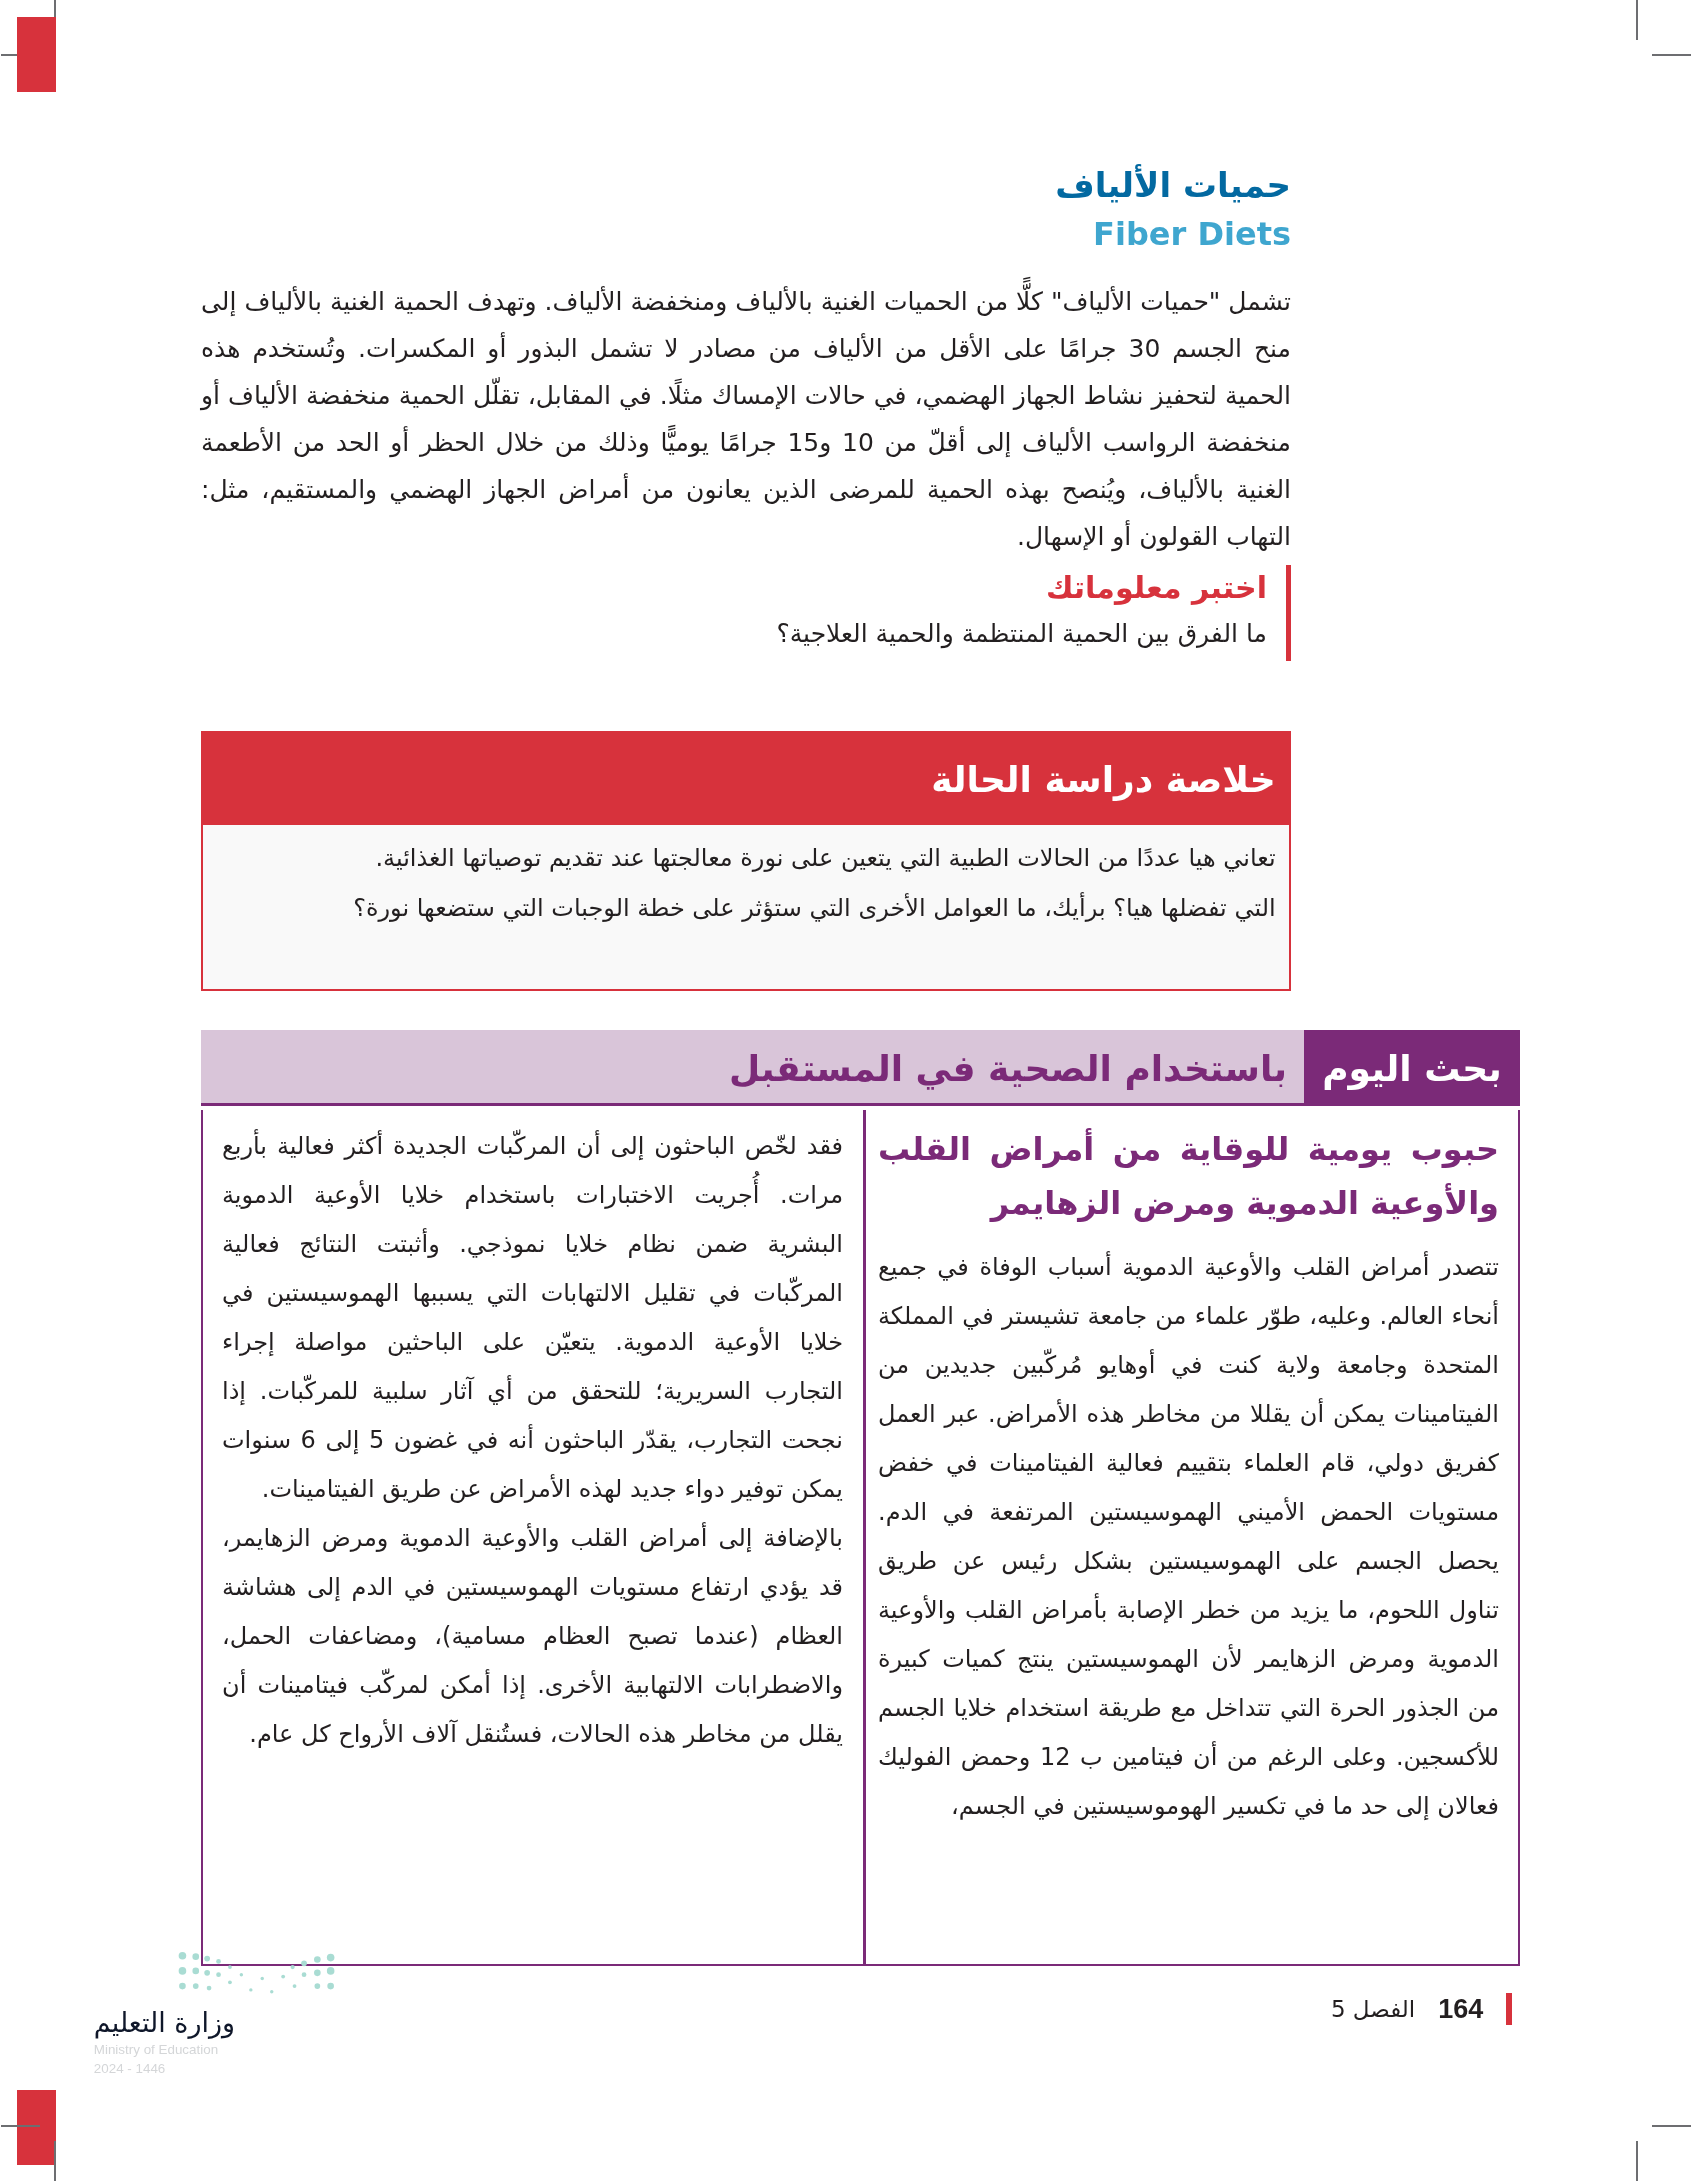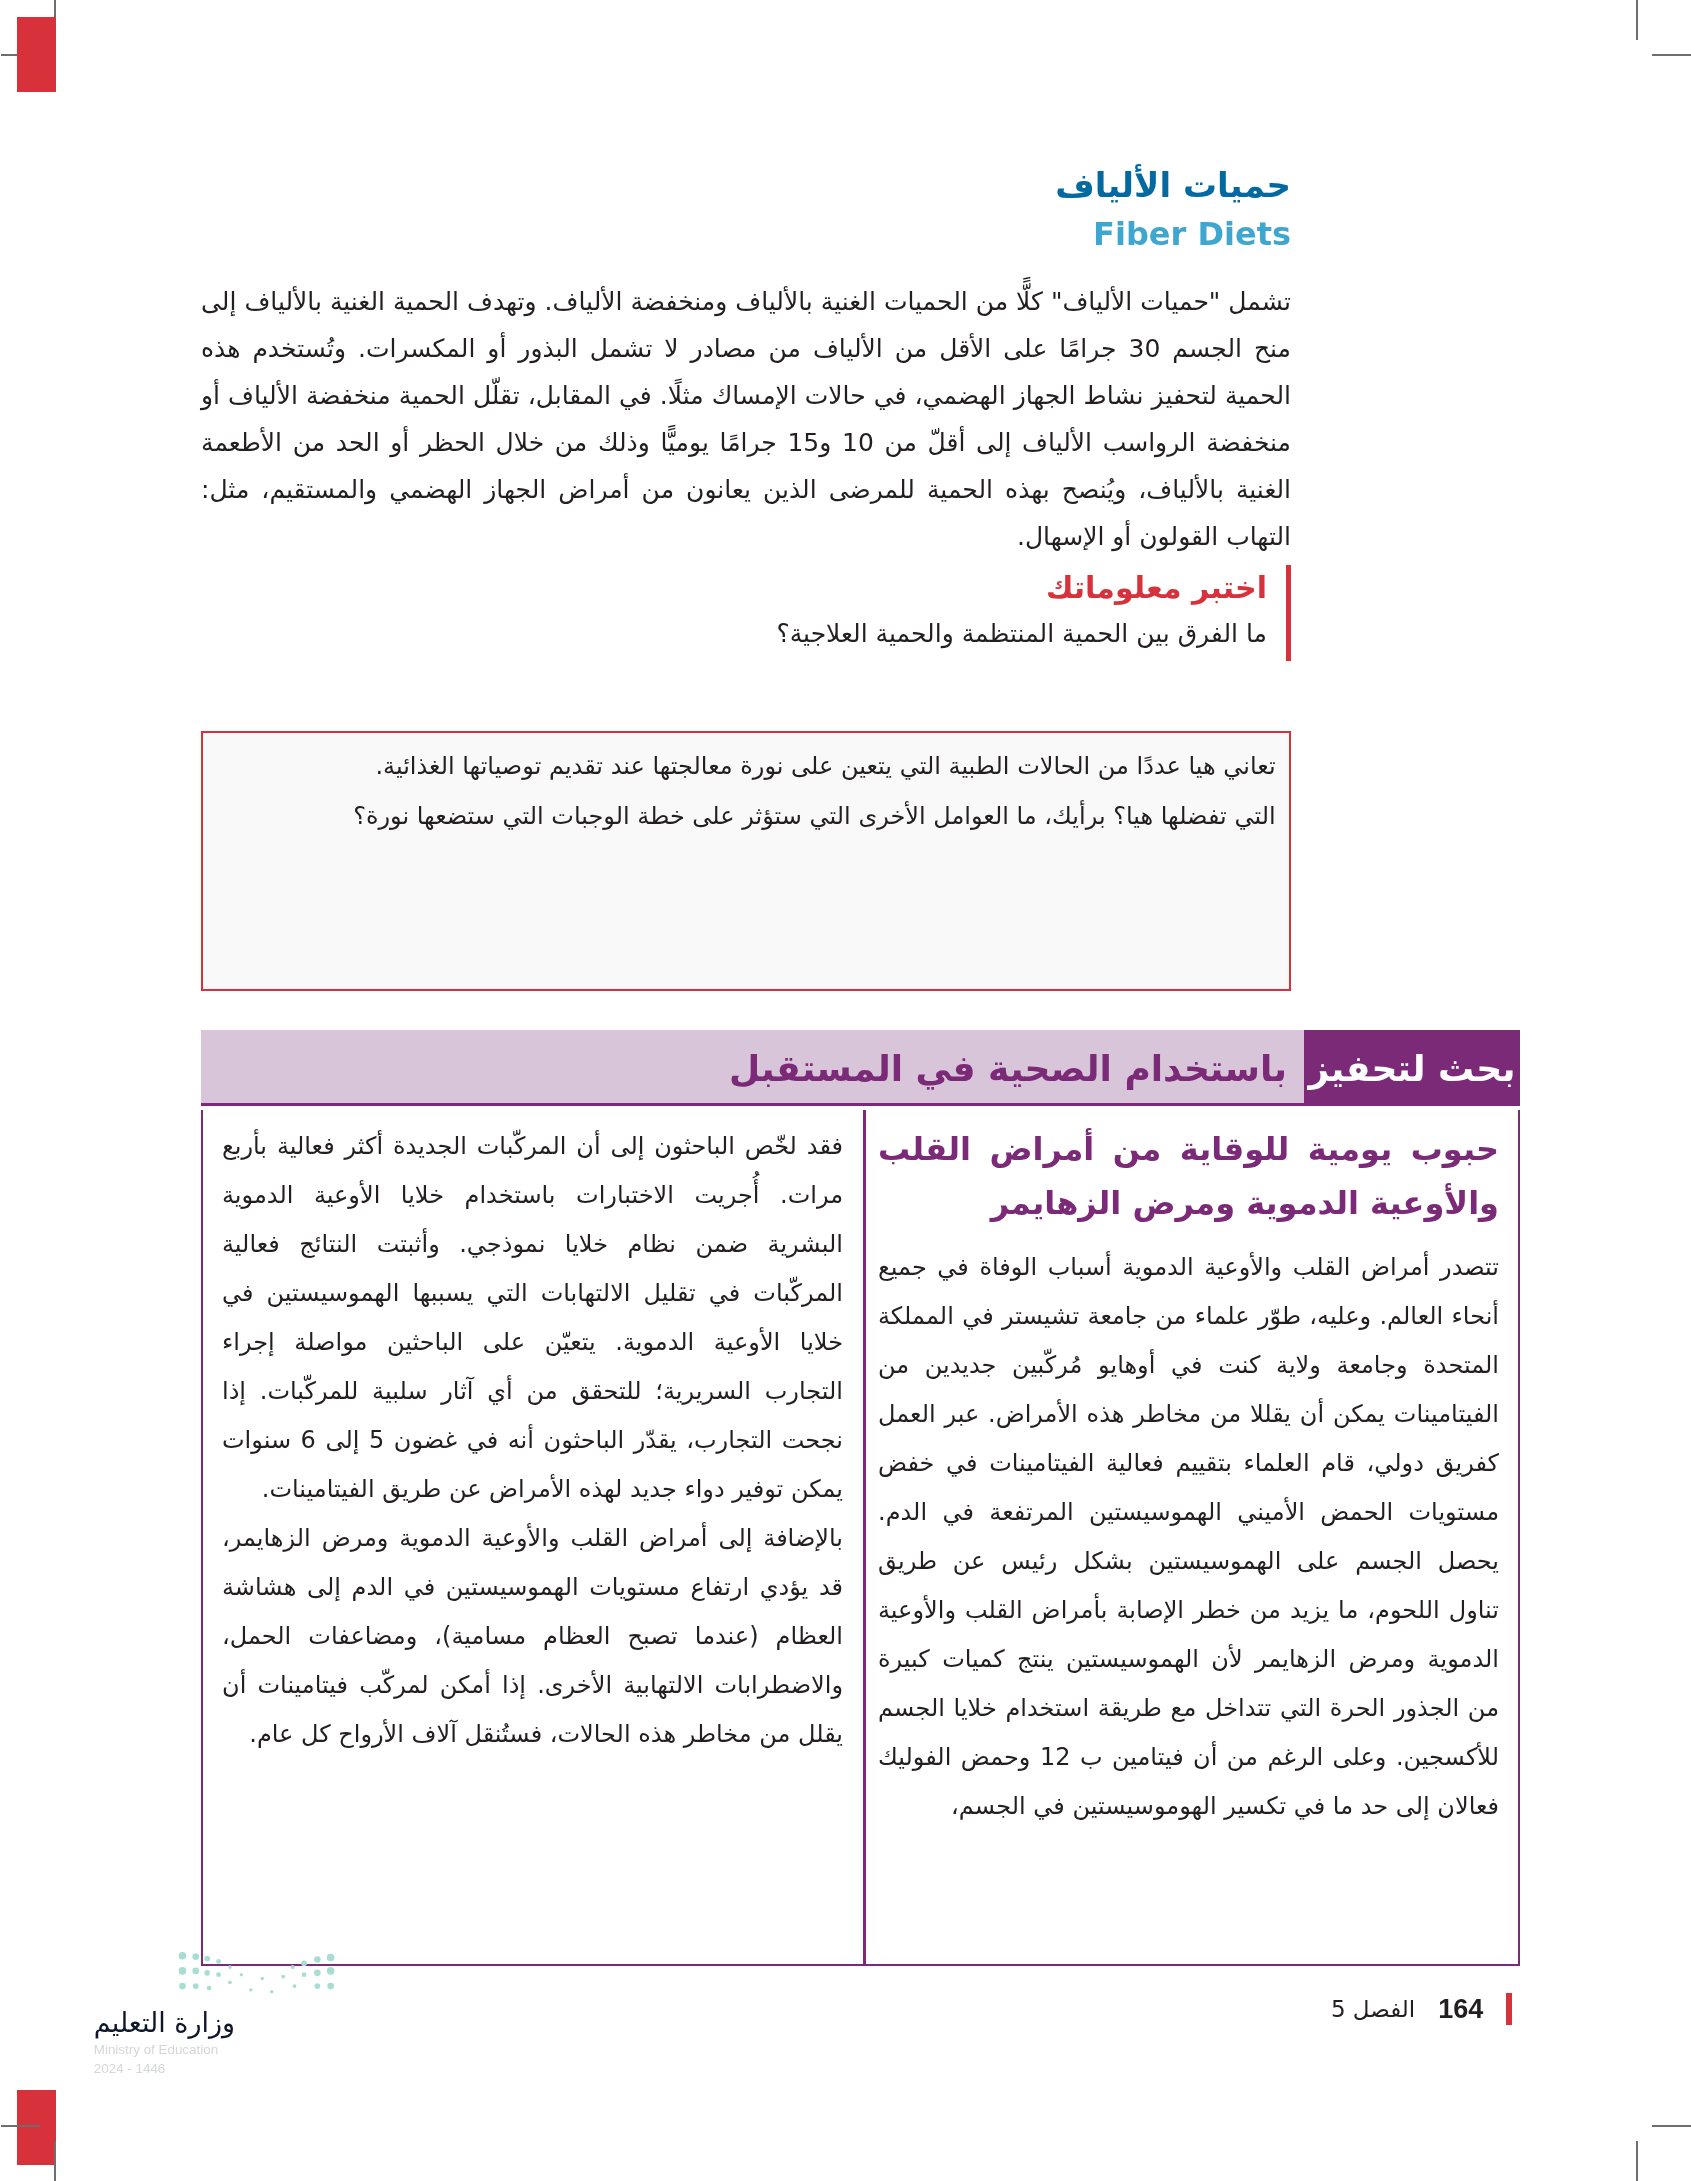--- a/index.html
+++ b/index.html
@@ -121,30 +121,33 @@
   <div class="section-title-ar">حميات الألياف</div>
   <div class="section-title-en">Fiber Diets</div>
   <div class="body-para">تشمل "حميات الألياف" كلًّا من الحميات الغنية بالألياف ومنخفضة الألياف. وتهدف الحمية الغنية بالألياف إلى منح الجسم 30 جرامًا على الأقل من الألياف من مصادر لا تشمل البذور أو المكسرات. وتُستخدم هذه الحمية لتحفيز نشاط الجهاز الهضمي، في حالات الإمساك مثلًا. في المقابل، تقلّل الحمية منخفضة الألياف أو منخفضة الرواسب الألياف إلى أقلّ من 10 و15 جرامًا يوميًّا وذلك من خلال الحظر أو الحد من الأطعمة الغنية بالألياف، ويُنصح بهذه الحمية للمرضى الذين يعانون من أمراض الجهاز الهضمي والمستقيم، مثل: التهاب القولون أو الإسهال.</div>
 
   <div class="quiz">
     <div class="quiz-title">اختبر معلوماتك</div>
     <div class="quiz-q">ما الفرق بين الحمية المنتظمة والحمية العلاجية؟</div>
   </div>
 
   <div class="case-box">
+    <div class="case-header">
+      <div class="case-title">خلاصة دراسة الحالة</div>
+    </div>
     <div class="case-body">
       <div class="case-line">تعاني هيا عددًا من الحالات الطبية التي يتعين على نورة معالجتها عند تقديم توصياتها الغذائية.</div>
       <div class="case-line">التي تفضلها هيا؟ برأيك، ما العوامل الأخرى التي ستؤثر على خطة الوجبات التي ستضعها نورة؟</div>
     </div>
   </div>
 </div>
 
 <div class="research" style="left:201px;top:1030px;position:absolute;width:1319px;">
   <div class="research-header">
-    <div class="research-tag">بحث لتحفيز</div>
+    <div class="research-tag">بحث اليوم</div>
     <div class="research-title">باستخدام الصحية في المستقبل</div>
   </div>
   <div class="research-body">
     <div class="col-divider"></div>
     <div class="col col-right">
       <div class="article-title">حبوب يومية للوقاية من أمراض القلب والأوعية الدموية ومرض الزهايمر</div>
       <p>تتصدر أمراض القلب والأوعية الدموية أسباب الوفاة في جميع أنحاء العالم. وعليه، طوّر علماء من جامعة تشيستر في المملكة المتحدة وجامعة ولاية كنت في أوهايو مُركّبين جديدين من الفيتامينات يمكن أن يقللا من مخاطر هذه الأمراض. عبر العمل كفريق دولي، قام العلماء بتقييم فعالية الفيتامينات في خفض مستويات الحمض الأميني الهموسيستين المرتفعة في الدم. يحصل الجسم على الهموسيستين بشكل رئيس عن طريق تناول اللحوم، ما يزيد من خطر الإصابة بأمراض القلب والأوعية الدموية ومرض الزهايمر لأن الهموسيستين ينتج كميات كبيرة من الجذور الحرة التي تتداخل مع طريقة استخدام خلايا الجسم للأكسجين. وعلى الرغم من أن فيتامين ب 12 وحمض الفوليك فعالان إلى حد ما في تكسير الهوموسيستين في الجسم،</p>
     </div>
     <div class="col col-left">
       <p>فقد لخّص الباحثون إلى أن المركّبات الجديدة أكثر فعالية بأربع مرات. أُجريت الاختبارات باستخدام خلايا الأوعية الدموية البشرية ضمن نظام خلايا نموذجي. وأثبتت النتائج فعالية المركّبات في تقليل الالتهابات التي يسببها الهموسيستين في خلايا الأوعية الدموية. يتعيّن على الباحثين مواصلة إجراء التجارب السريرية؛ للتحقق من أي آثار سلبية للمركّبات. إذا نجحت التجارب، يقدّر الباحثون أنه في غضون 5 إلى 6 سنوات يمكن توفير دواء جديد لهذه الأمراض عن طريق الفيتامينات.</p>

